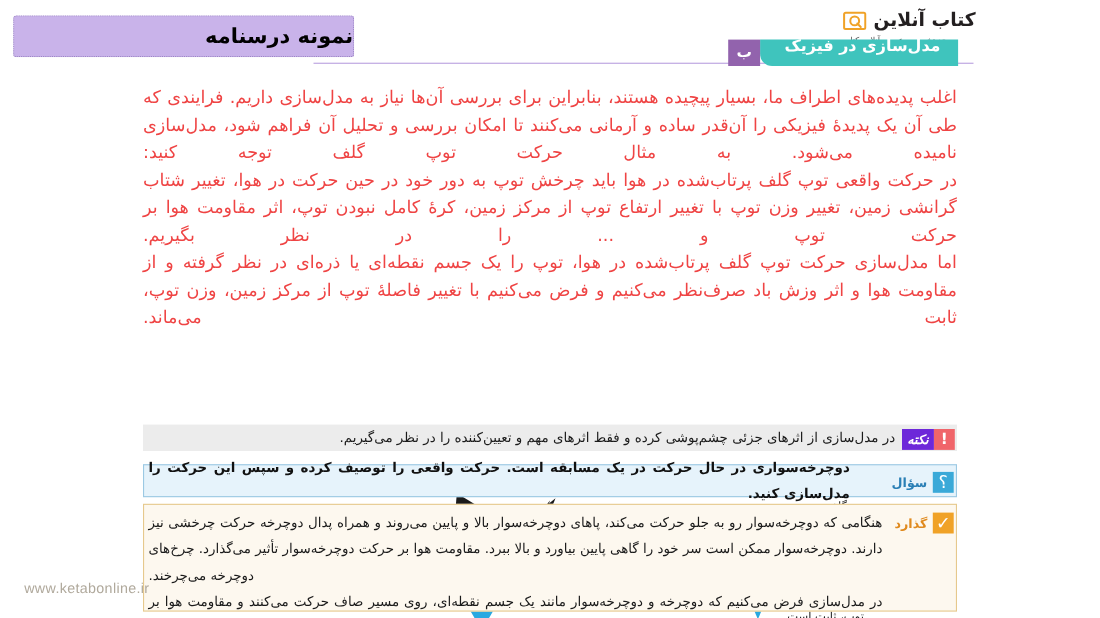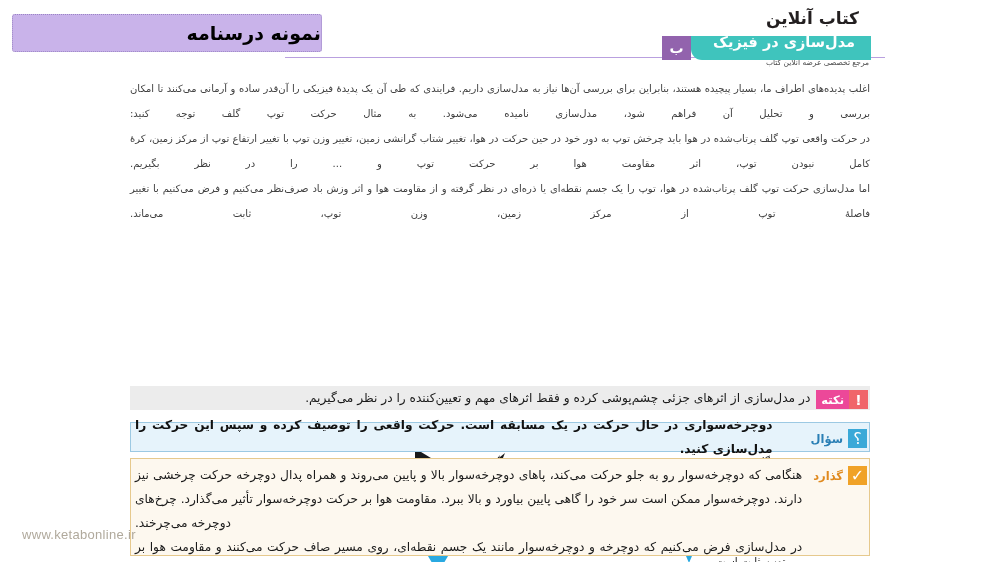--- a/index.html
+++ b/index.html
@@ -40,21 +40,21 @@
     position: absolute;
     right: 14px;
     top: 8px;
     display: flex;
     flex-direction: column;
     align-items: flex-end;
     width: 220px;
   }
   #brand .brand-row {
     display: flex;
-    flex-direction: column;
+    flex-direction: row;
     align-items: center;
     gap: 6px;
   }
   #brand .brand-name {
     font-size: 17px;
     font-weight: bold;
     color: #231f20;
     white-space: nowrap;
   }
   #brand .brand-mark {
@@ -114,22 +114,22 @@
   }
 
   
   #body-text {
     position: absolute;
     right: 130px;
     left: 130px;
     top: 76px;
     text-align: justify;
     text-align-last: justify;
-    font-size: 10px;
-    color: #404040;
+    font-size: 16px;
+    color: #ef4444;
     line-height: 25px;
   }
   #body-text p {
     margin: 0 0 0 0;
   }
 
   
   #figure {
     position: absolute;
     left: 0;
@@ -253,21 +253,21 @@
     text-align-last: right;
   }
 
   
   #note-box {
     top: 386px;
     height: 24px;
     background: #ececec;
     align-items: center;
   }
-  #note-box .badge-text { background: #ec4899; }
+  #note-box .badge-text { background: #6d28d9; font-style: italic; }
   #note-box .badge-icon { background: #f0656a; color: #ffffff; font-size: 14px; font-weight: bold; }
   #note-box .callout-body { line-height: 24px; }
 
   
   #question-box {
     top: 422px;
     height: 30px;
     background: #e6f3fb;
     border: 1px solid #9cc9e3;
     align-items: center;

